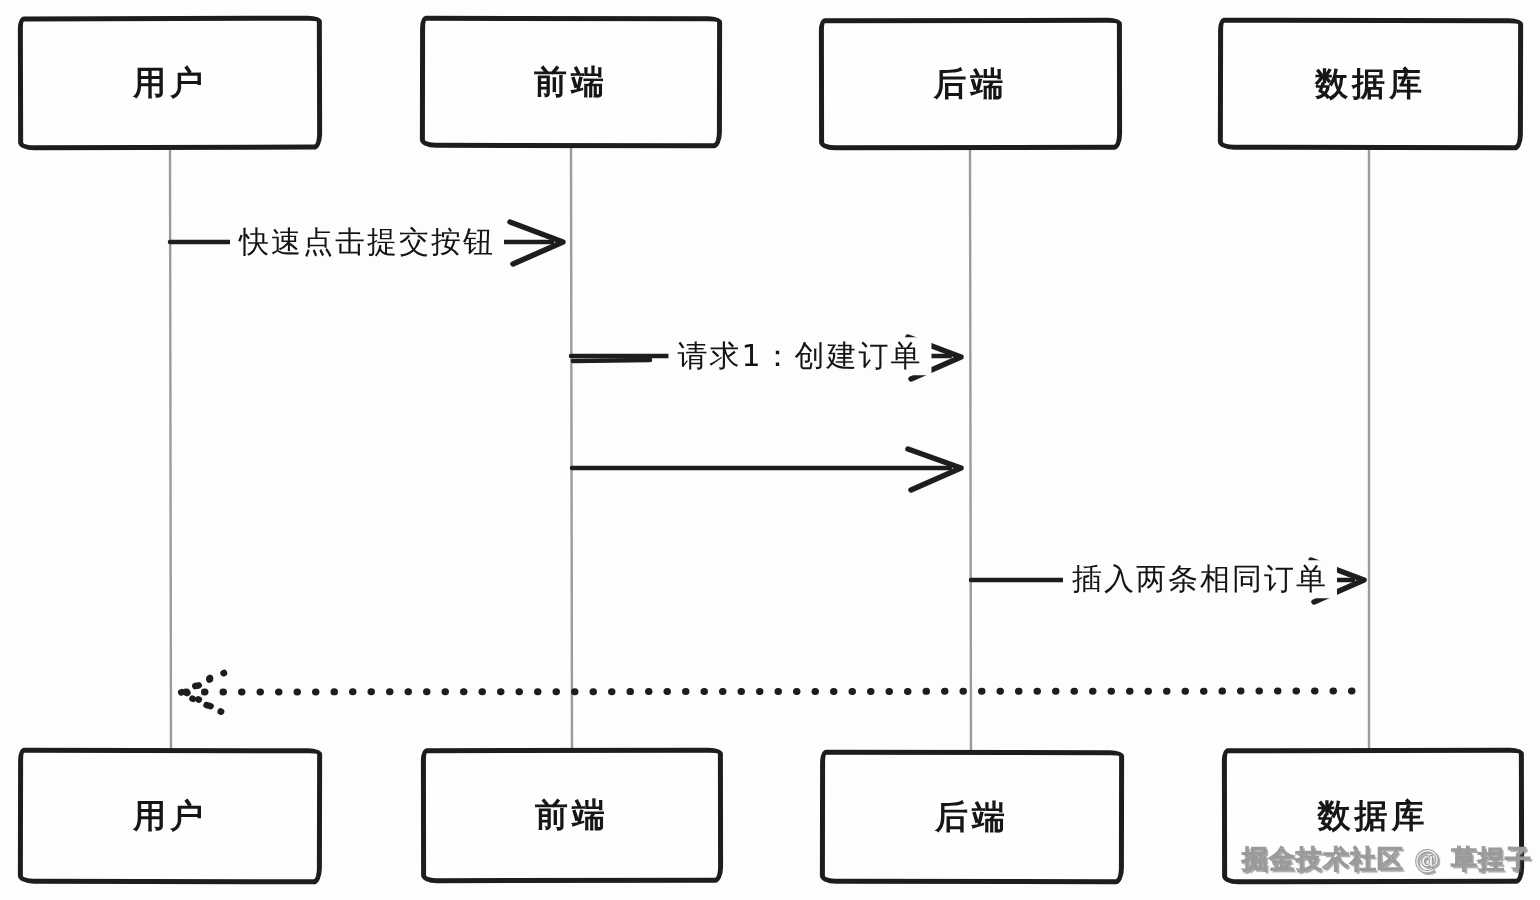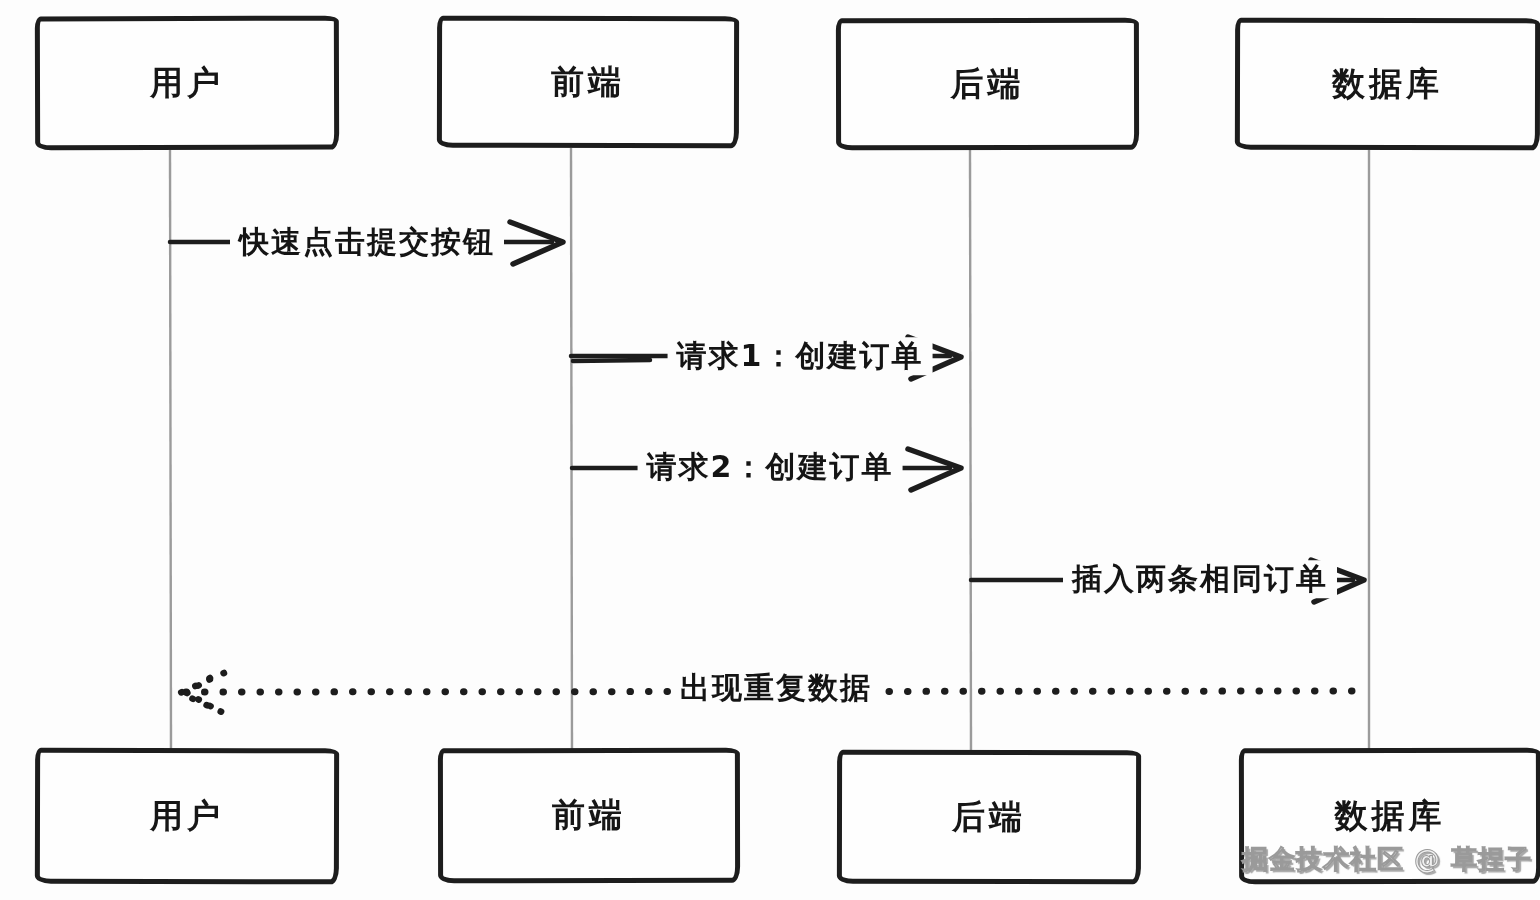--- a/index.html
+++ b/index.html
@@ -25,36 +25,35 @@
   }
   .actor-box {
     position: absolute;
     box-sizing: border-box;
     background: #fefefe;
     border: 5px solid #1d1d1d;
     border-radius: 6px 14px 8px 16px / 12px 6px 16px 8px;
     display: flex;
     align-items: center;
     justify-content: center;
-    margin-left: 17px;
   }
   .actor-label {
     font-size: 33px;
     font-weight: bold;
     color: #161616;
     letter-spacing: 4px;
     white-space: nowrap;
   }
   .msg-label {
     position: absolute;
     transform: translate(-50%, -50%);
     background: #fdfdfd;
     padding: 0 9px;
     font-size: 30px;
-    font-weight: bold;
+    font-weight: normal;
     color: #141414;
     letter-spacing: 2px;
     white-space: nowrap;
     line-height: 1.25;
     text-align: right;
   }
   .watermark {
     position: absolute;
     left: 1387px;
     top: 859px;
@@ -119,19 +118,17 @@
   </div>
   <div class="actor-box" style="left:820px; top:750px; width:304px; height:134px; transform:rotate(0.1deg);">
     <span class="actor-label">后端</span>
   </div>
   <div class="actor-box" style="left:1222px; top:748px; width:302px; height:136px; transform:rotate(-0.12deg);">
     <span class="actor-label">数据库</span>
   </div>
 
   <div class="msg-label" style="left:367px;  top:242px;">快速点击提交按钮</div>
   <div class="msg-label" style="left:800px;  top:356px;">请求1：创建订单</div>
-  <div class="msg-label" style="left:770px;  top:467px;">请求2：创建订单</div>
   <div class="msg-label" style="left:1200px; top:579px;">插入两条相同订单</div>
-  <div class="msg-label" style="left:776px;  top:688px;">出现重复数据</div>
 
   <div class="watermark">掘金技术社区 @ 草捏子</div>
 
 </div>
 
 </body></html>

